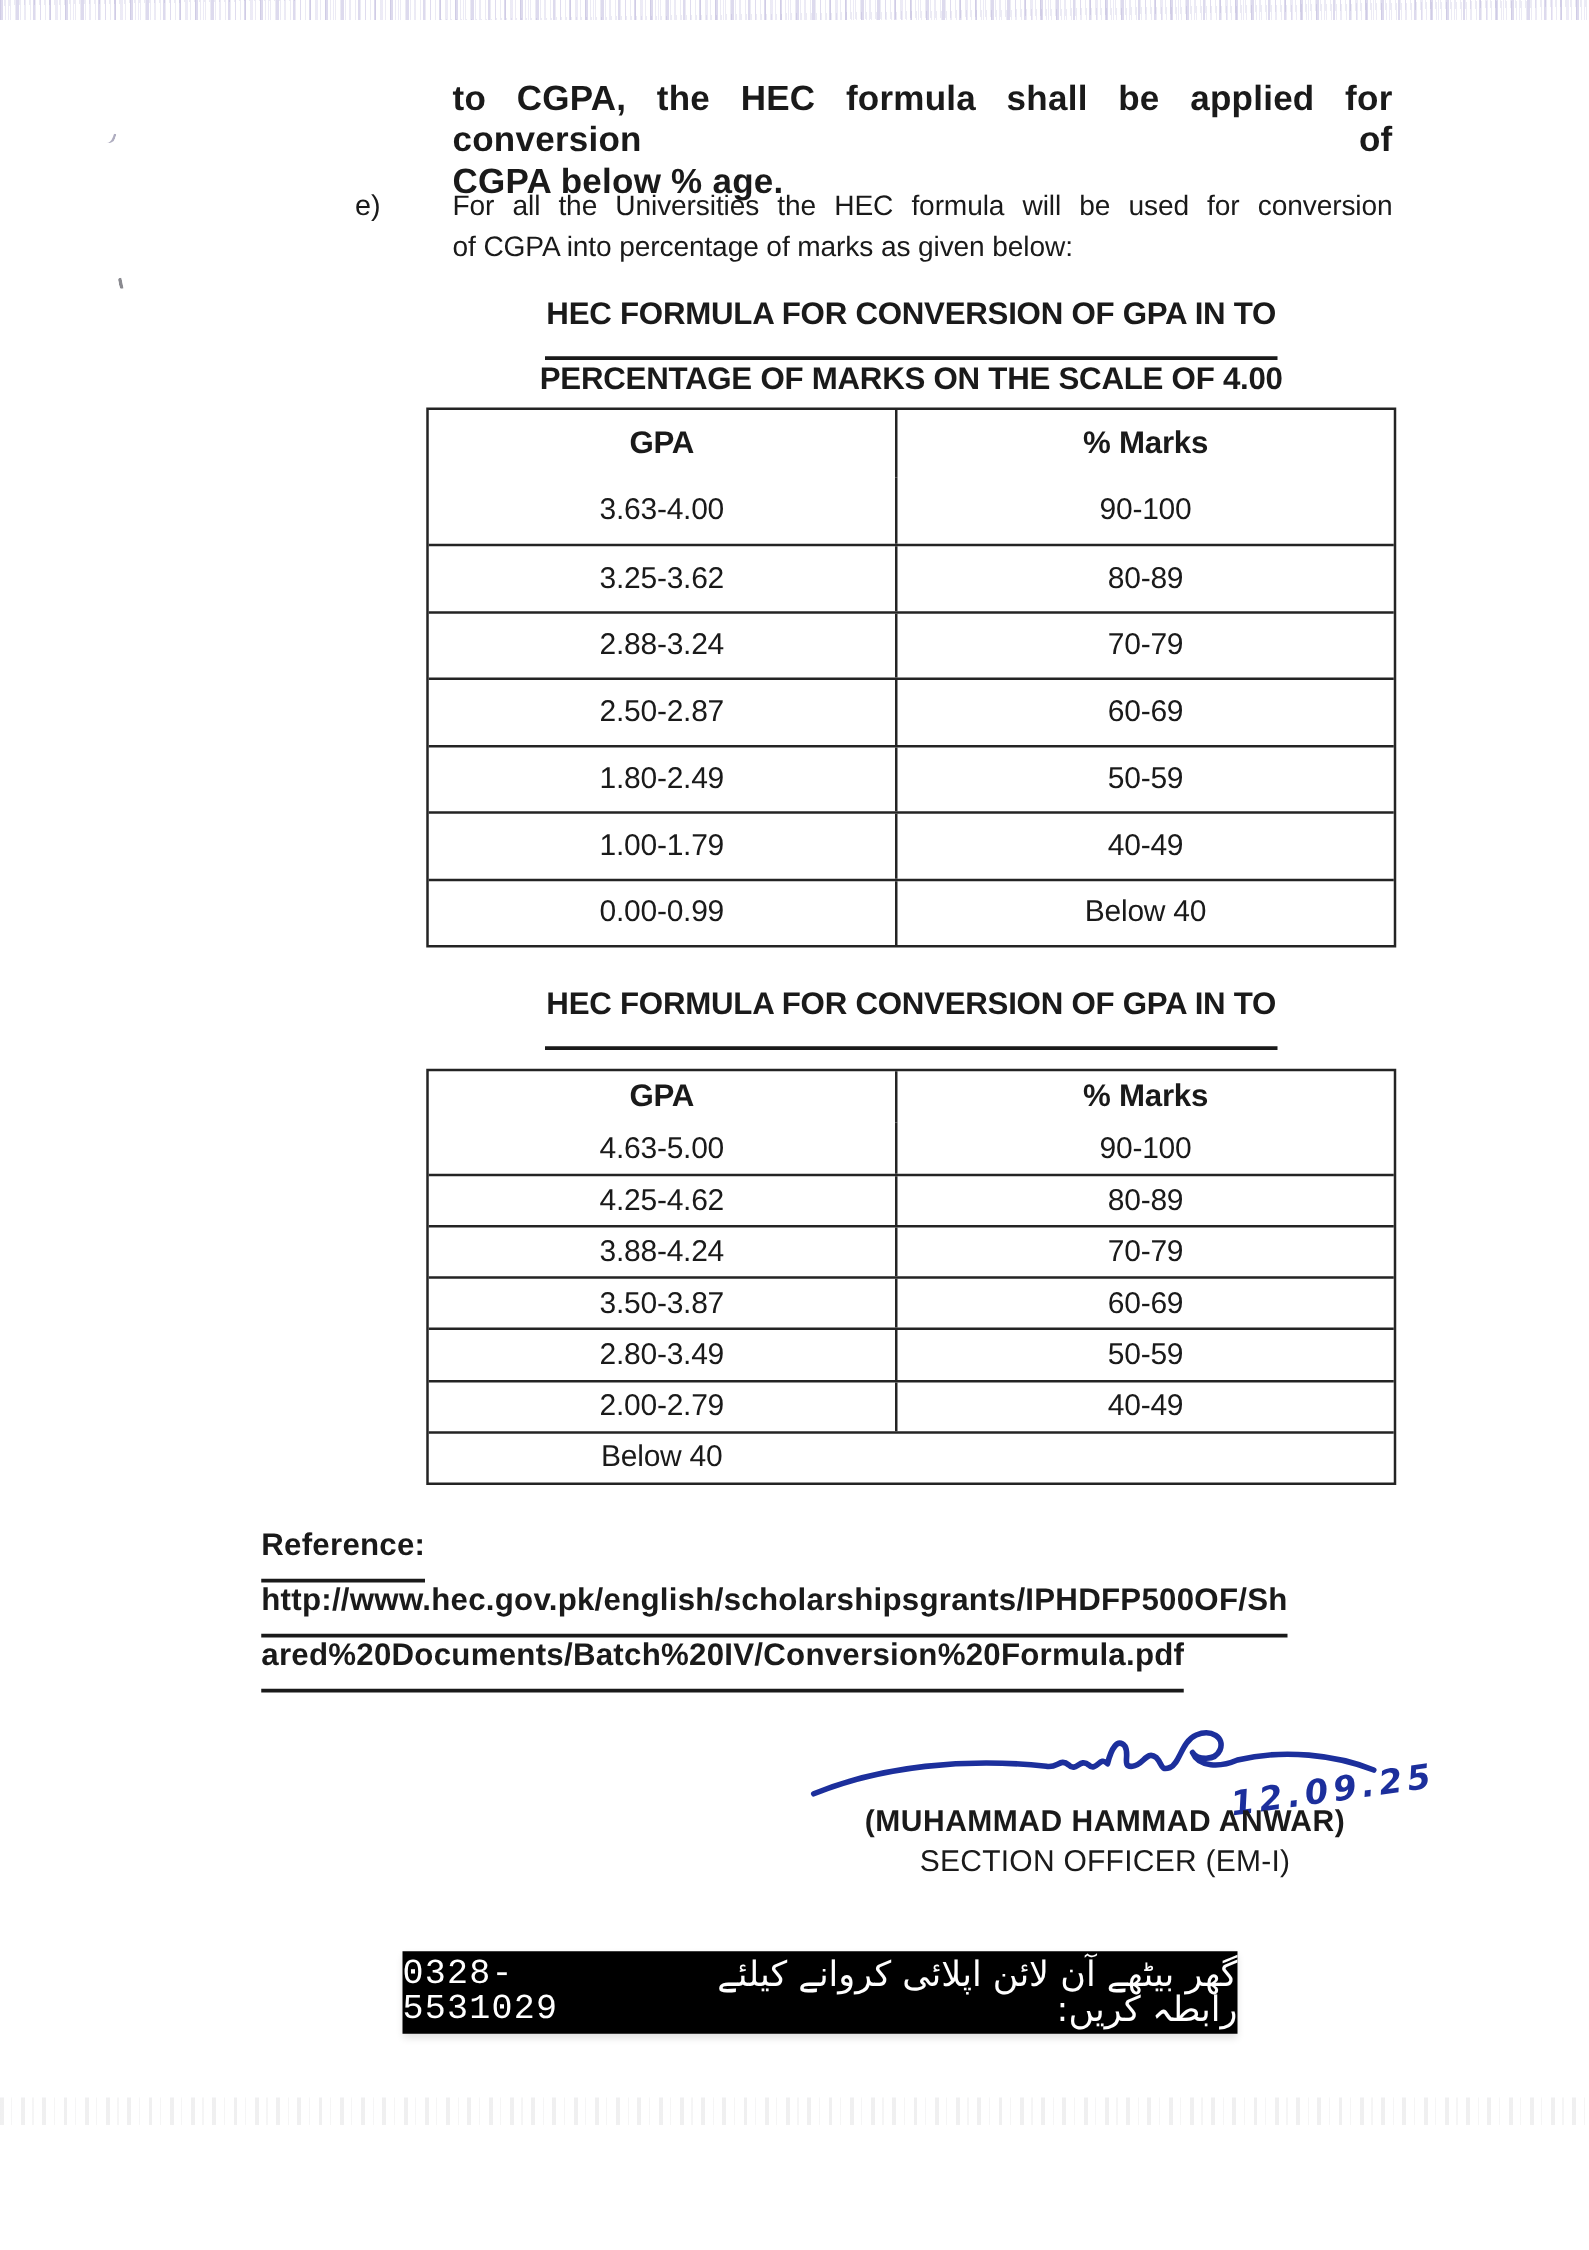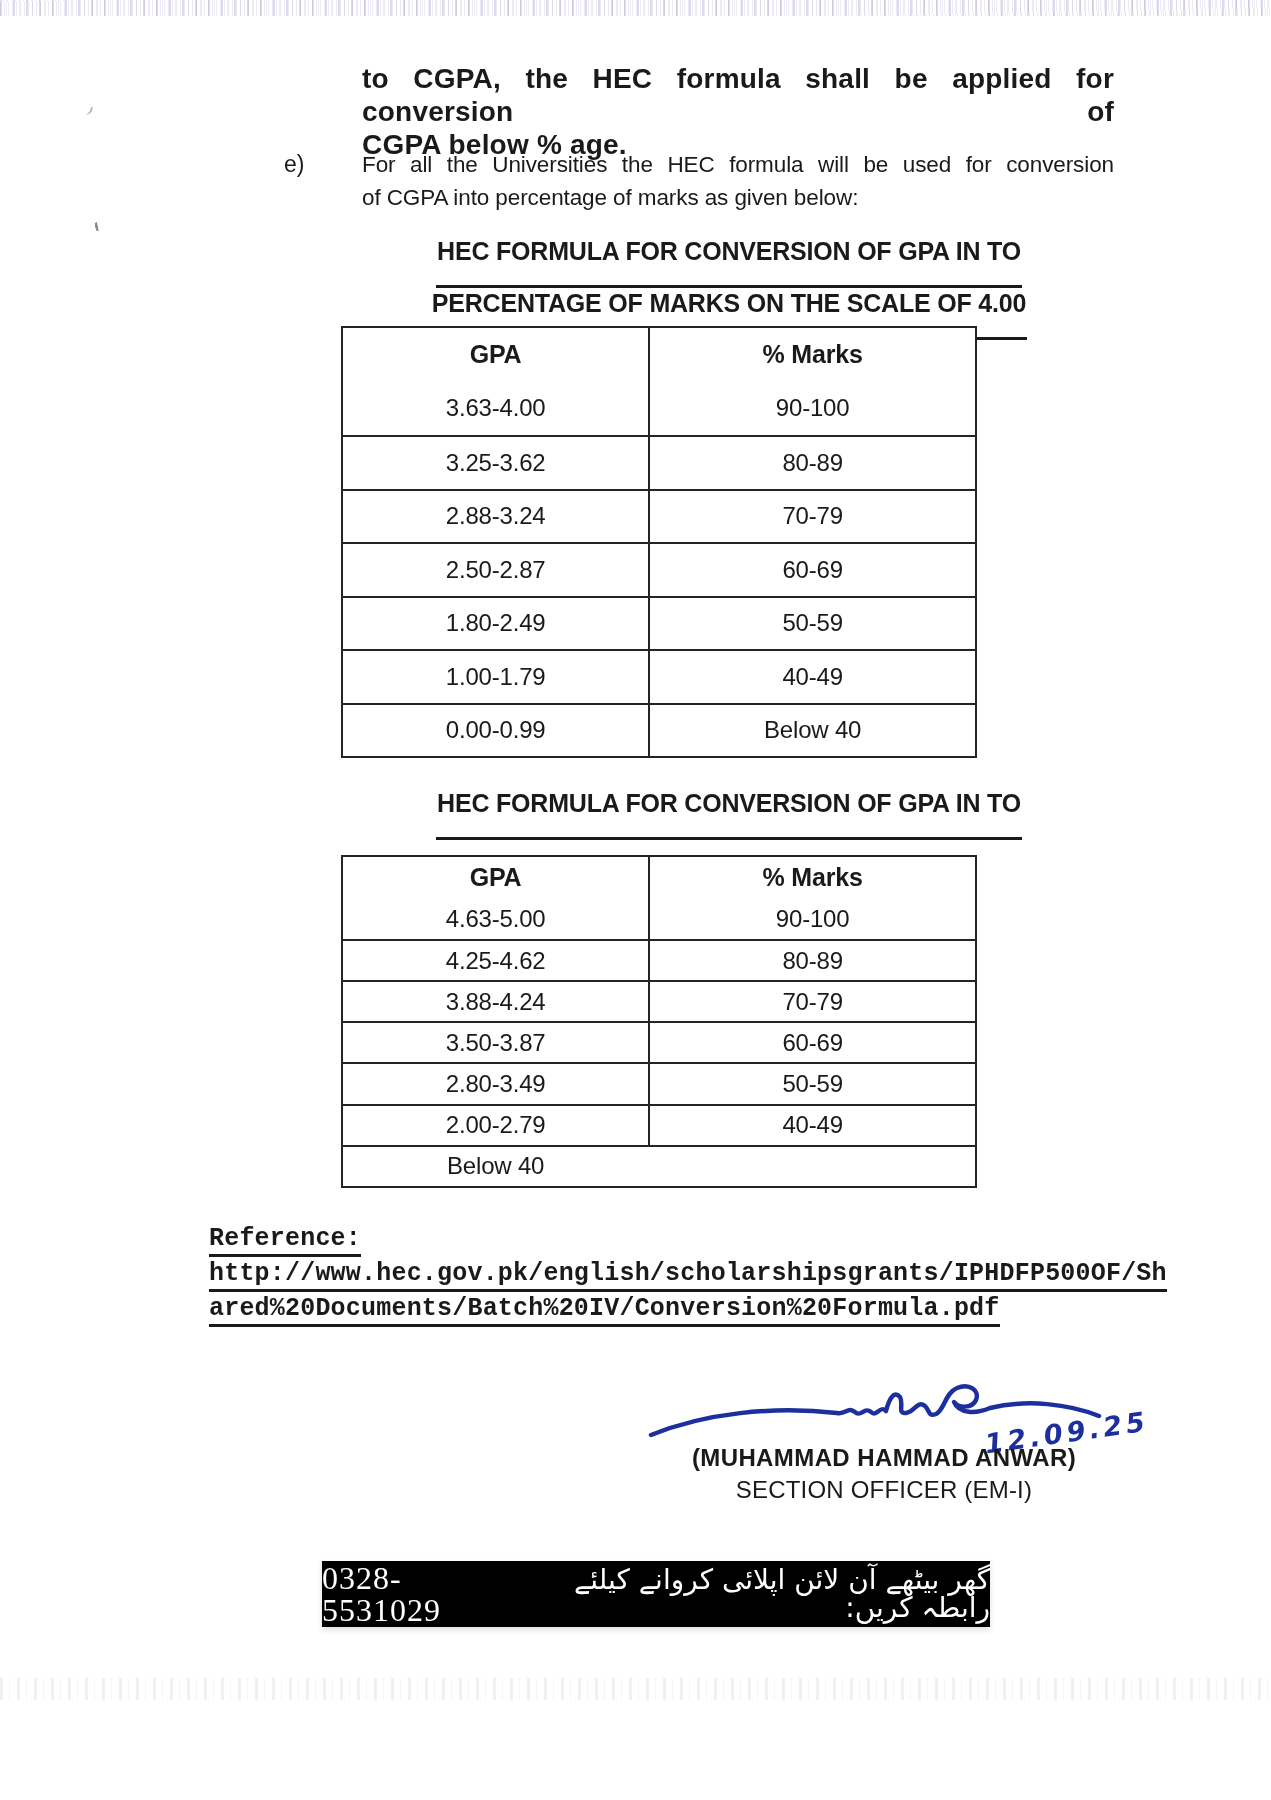--- a/index.html
+++ b/index.html
@@ -57,56 +57,56 @@
     font-size:22.5px;line-height:33px;letter-spacing:-.1px;}
 
   
   .tbl-heading{position:absolute;left:341px;width:776px;text-align:center;
     font-weight:bold;font-size:25px;line-height:30px;letter-spacing:-.2px;}
   .tbl-heading .u{display:inline-block;border-bottom:3px solid var(--ink);padding:0 1px 19px 1px;}
   .heading-4{top:236px;}
   .heading-5{top:788px;}
 
   
-  .dtable{position:absolute;left:341px;width:636px;border:2px solid #242424;background:#fff;}
+  .dtable{position:absolute;left:341px;width:776px;border:2px solid #242424;background:#fff;}
   .t4{top:326px;}
   .t5{top:855px;}
   .trow{display:grid;grid-template-columns:48.3% 51.7%;}
   .trow + .trow{border-top:2px solid #242424;}
   .t4 .trow{height:53.5px;}
   .t5 .trow{height:41.1px;}
   .cell{display:flex;align-items:center;justify-content:center;
     font-size:24px;letter-spacing:-.2px;}
   .cell + .cell{border-left:2px solid #242424;}
   .head-row .cell{font-weight:bold;font-size:25px;}
 
   
   .reference{position:absolute;left:209px;top:1222px;width:900px;
     font-weight:bold;font-size:25px;line-height:29px;letter-spacing:.2px;}
-  .reference .u{border-bottom:3px solid var(--ink);display:inline-block;padding-bottom:1px;font-family:Liberation Mono, monospace;}
+  .reference .u{border-bottom:3px solid var(--ink);display:inline-block;padding-bottom:12px;}
 
   
   .sig-svg{position:absolute;left:645px;top:1381px;width:460px;height:66px;}
   .sig-date{position:absolute;left:984px;top:1417px;
     color:var(--signature-ink);font-size:27px;font-weight:bold;font-style:italic;
     letter-spacing:4px;transform:rotate(-8deg);font-family:"DejaVu Sans",sans-serif;}
   .sig-name{position:absolute;left:634px;top:1444px;width:500px;text-align:center;
     font-weight:bold;font-size:24px;letter-spacing:.4px;}
   .sig-title{position:absolute;left:634px;top:1476px;width:500px;text-align:center;
     font-size:24px;letter-spacing:.2px;}
 
   
   .banner{position:absolute;left:322px;top:1561px;width:668px;height:66px;
     background:var(--banner-bg);color:var(--banner-text);
     display:flex;align-items:center;justify-content:center;gap:12px;
     box-shadow:0 3px 6px rgba(0,0,0,.12);}
   .banner .urdu{font-family:"DejaVu Sans",sans-serif;font-size:28px;line-height:1;
     direction:rtl;unicode-bidi:isolate;}
-  .banner .phone{font-size:32px;letter-spacing:1px;line-height:1;
-    font-family:Liberation Serif, serif;}
+  .banner .phone{font-size:28px;letter-spacing:1px;line-height:1;
+    font-family:Liberation Mono, monospace;}
 </style>
 </head>
 <body>
 
 <div class="page">
 
   <div class="noise-top"></div>
   <div class="noise-bottom"></div>
   <div class="artifact-1"></div>
   <div class="artifact-2"></div>

